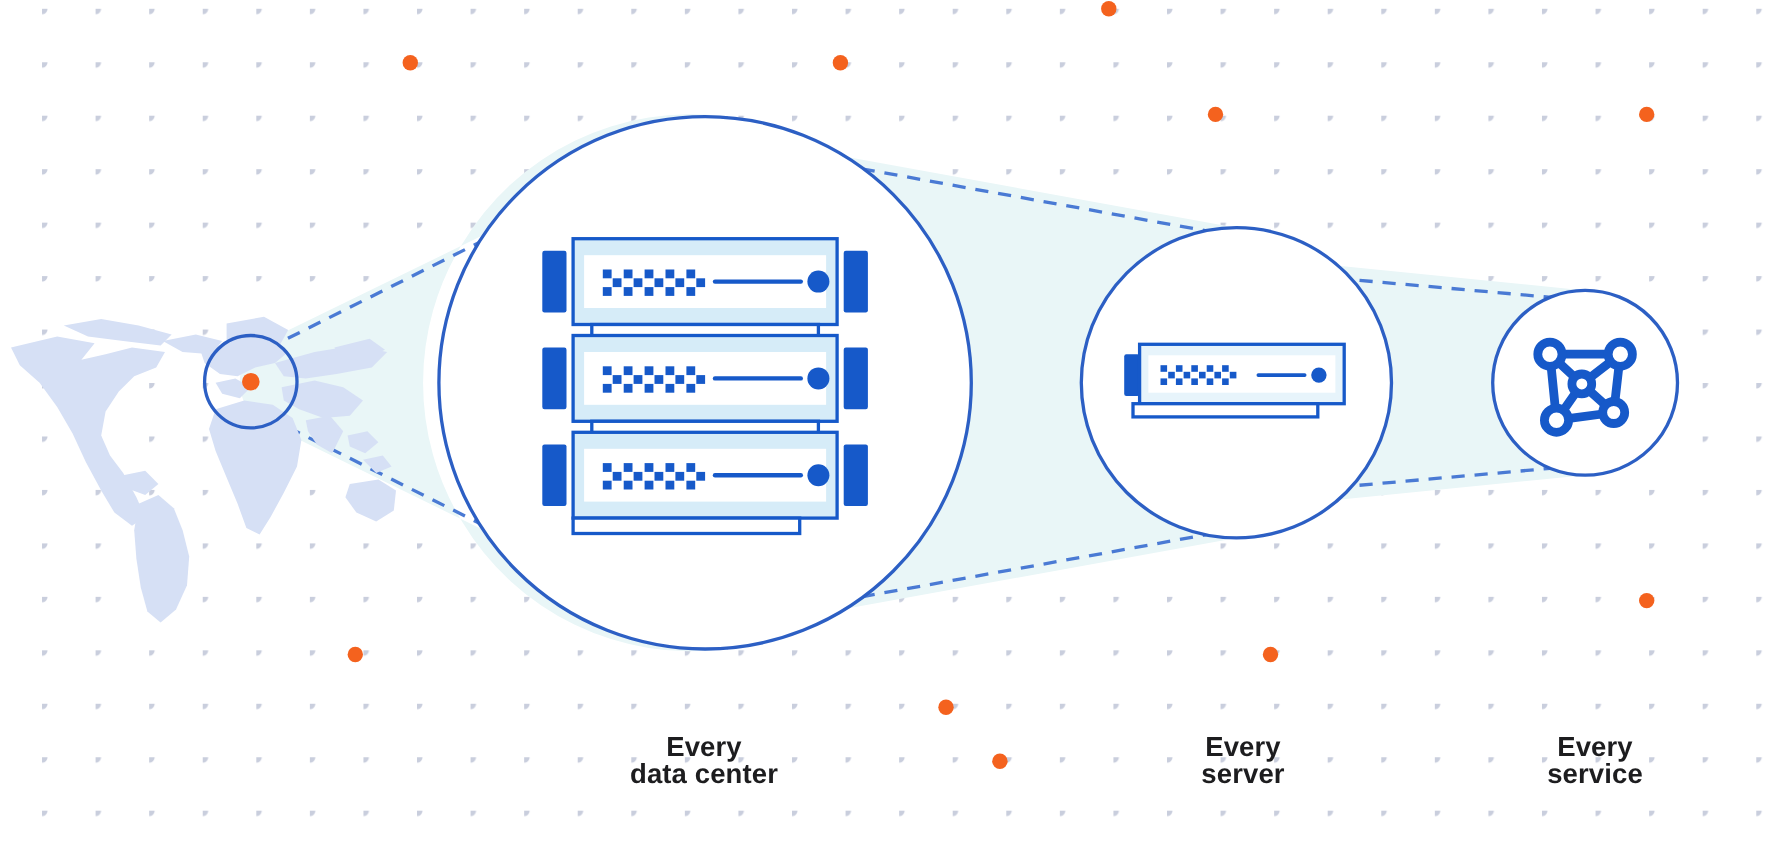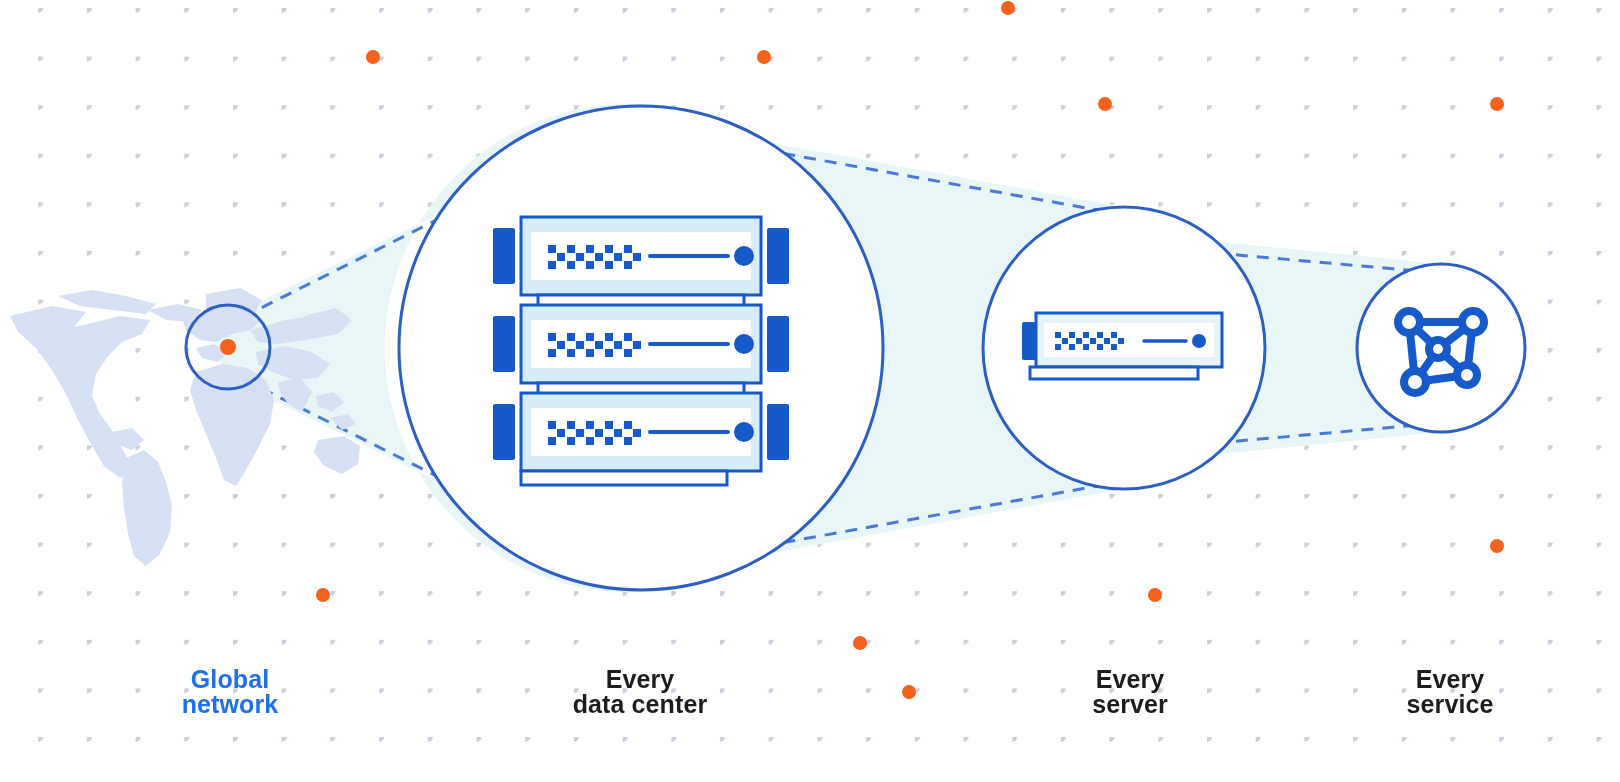--- a/index.html
+++ b/index.html
@@ -289,22 +289,20 @@
       <circle cx="1497" cy="104" r="7"></circle>
       <circle cx="1497" cy="546" r="7"></circle>
       <circle cx="323" cy="595" r="7"></circle>
       <circle cx="1155" cy="595" r="7"></circle>
       <circle cx="860" cy="643" r="7"></circle>
       <circle cx="909" cy="692" r="7"></circle>
     </g>
 
   </svg>
 
-  <div class="label" id="label-global">Global
-network</div>
 
   <div class="label" id="label-dc">Every
 data center</div>
 
   <div class="label" id="label-server">Every
 server</div>
 
   <div class="label" id="label-service">Every
 service</div>
 

